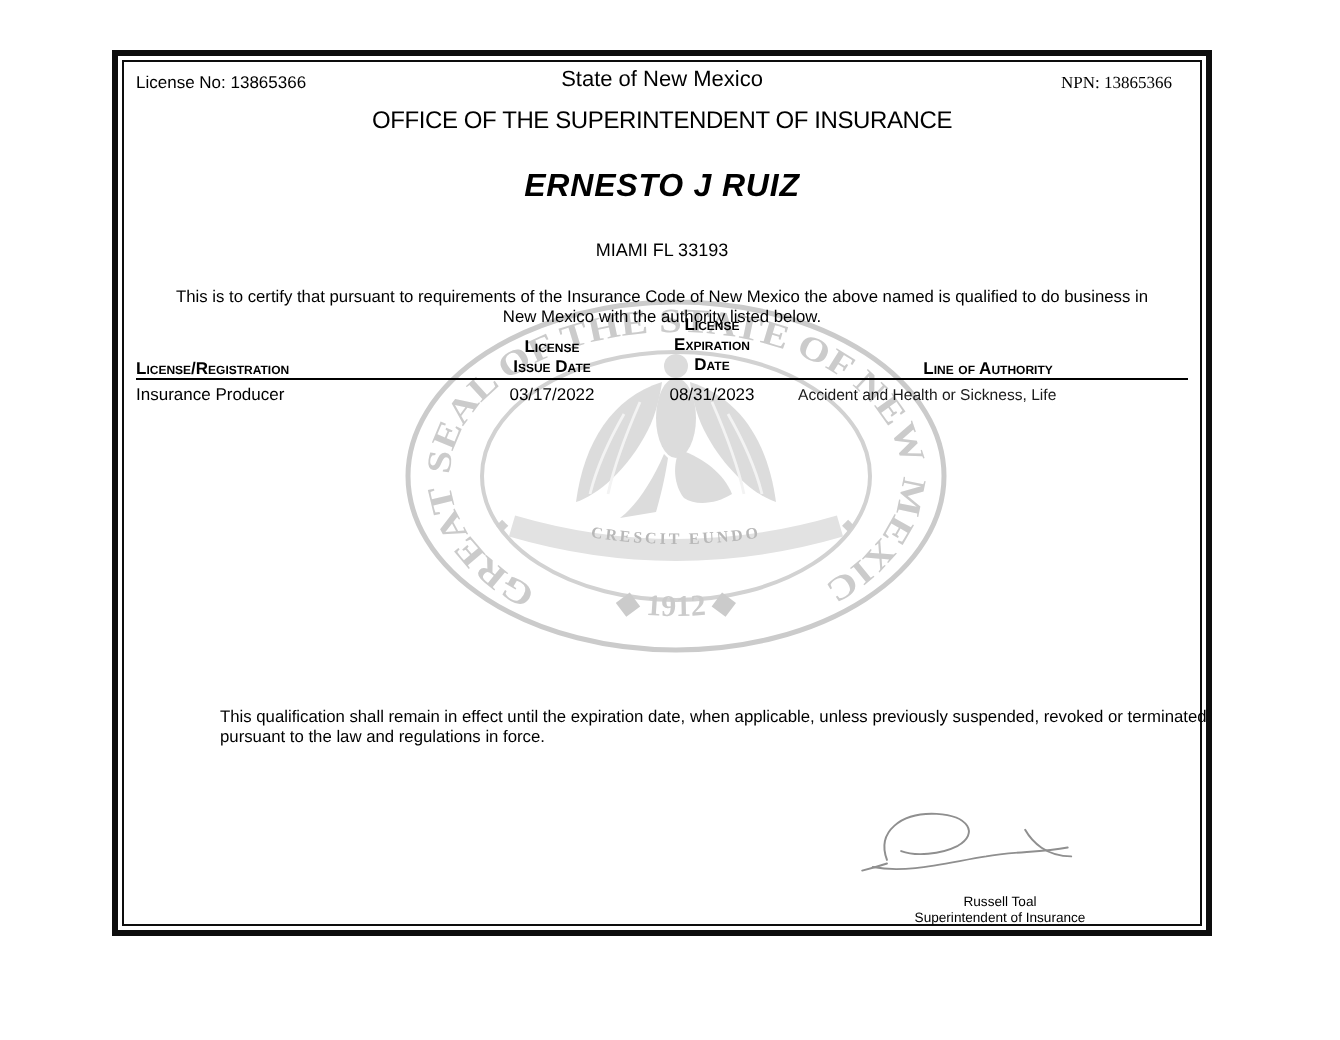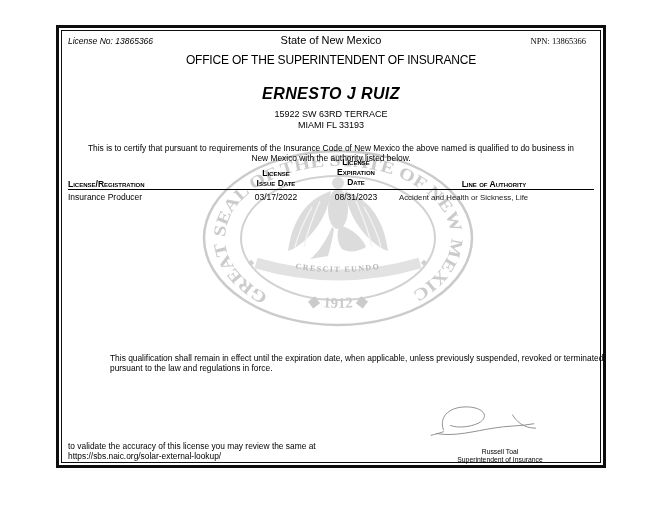--- a/index.html
+++ b/index.html
@@ -15,21 +15,21 @@
   .cert-inner {
     position:absolute; top:2px; left:2px; right:2px; bottom:2px;
     border:1px solid #0d0d0d;
   }
   .abs { position:absolute; }
   .centered { left:0; right:0; text-align:center; }
 
   .seal-svg { position:absolute; left:138px; top:116px; width:276px; height:182px; z-index:0; }
   .content { position:absolute; inset:0; z-index:1; }
 
-  .top-license { left:6px; top:5px; font-size:8.5px;font-style:italic; }
+  .top-license { left:6px; top:5px; font-size:8.5px; }
   .top-state   { top:3px; font-size:11px; }
   .top-npn     { right:14px; top:5px; font-size:8.5px;font-family:Liberation Serif, serif; }
 
   .doc-title { top:22px; font-size:12px; letter-spacing:-0.2px; }
   .licensee-name { top:54px; font-size:16px; font-weight:bold; font-style:italic; letter-spacing:0.4px; }
   .addr { font-size:9px; }
   .addr1 { top:78px; }
   .addr2 { top:89px; }
   .certify { top:112px; font-size:8.4px; line-height:1.2; white-space:pre-line; }
 
@@ -102,21 +102,20 @@
 
       <div class="content">
 
         <span class="abs top-license">License No: 13865366</span>
         <span class="abs centered top-state">State of New Mexico</span>
         <span class="abs top-npn">NPN: 13865366</span>
 
         <div class="abs centered doc-title">OFFICE OF THE SUPERINTENDENT OF INSURANCE</div>
 
         <div class="abs centered licensee-name">ERNESTO J RUIZ</div>
-        <div class="abs centered addr addr1">15922 SW 63RD TERRACE</div>
         <div class="abs centered addr addr2">MIAMI FL 33193</div>
 
         <div class="abs centered certify">This is to certify that pursuant to requirements of the Insurance Code of New Mexico the above named is qualified to do business in
 New Mexico with the authority listed below.</div>
 
         <div class="abs th th-reg">License/Registration</div>
         <div class="abs th th-issue">License
 Issue Date</div>
         <div class="abs th th-exp">License
 Expiration
@@ -127,22 +126,20 @@
         <div>
           <div class="abs td td-reg">Insurance Producer</div>
           <div class="abs td td-issue">03/17/2022</div>
           <div class="abs td td-exp">08/31/2023</div>
           <div class="abs td td-auth">Accident and Health or Sickness, Life</div>
         </div>
 
         <div class="abs qualification">This qualification shall remain in effect until the expiration date, when applicable, unless previously suspended, revoked or terminated
 pursuant to the law and regulations in force.</div>
 
-        <div class="abs validation">to validate the accuracy of this license you may review the same at
-https://sbs.naic.org/solar-external-lookup/</div>
 
         <svg class="abs sig-svg" viewBox="0 0 140 46" xmlns="http://www.w3.org/2000/svg" aria-hidden="true">
           <g fill="none" stroke="#8f8f8f" stroke-width="1.1" stroke-linecap="round">
             <path d="M 22,32 C 16,16 30,5 50,6 C 68,7 74,17 62,24 C 52,29 38,30 30,27"></path>
             <path d="M 8,38 C 12,37 16,36 22,34"></path>
             <path d="M 14,36 C 34,40 58,33 78,30 C 94,27 108,28 124,25"></path>
             <path d="M 100,15 C 104,22 112,30 126,30"></path>
           </g>
         </svg>
         <div class="abs sig-name">Russell Toal</div>

